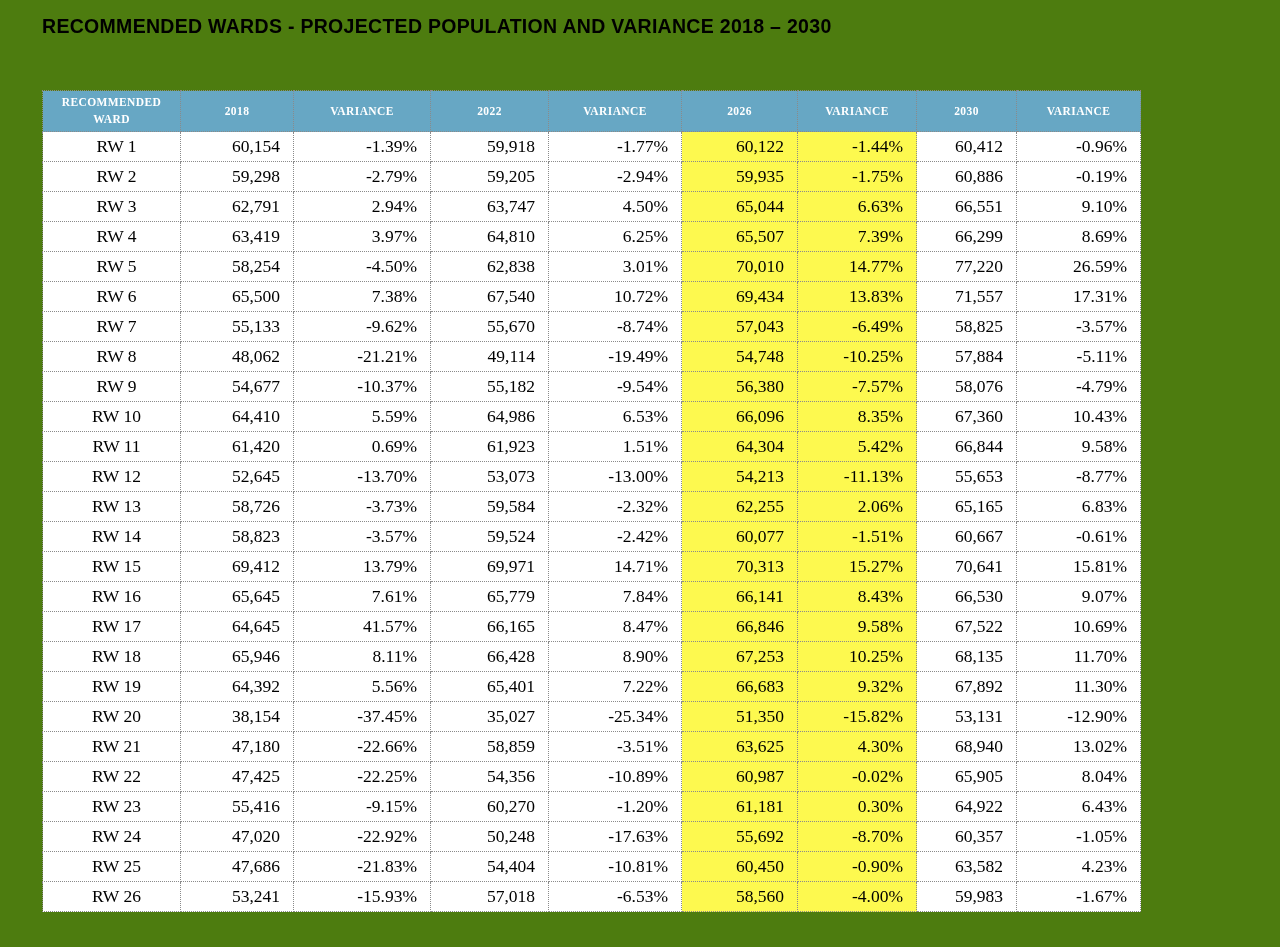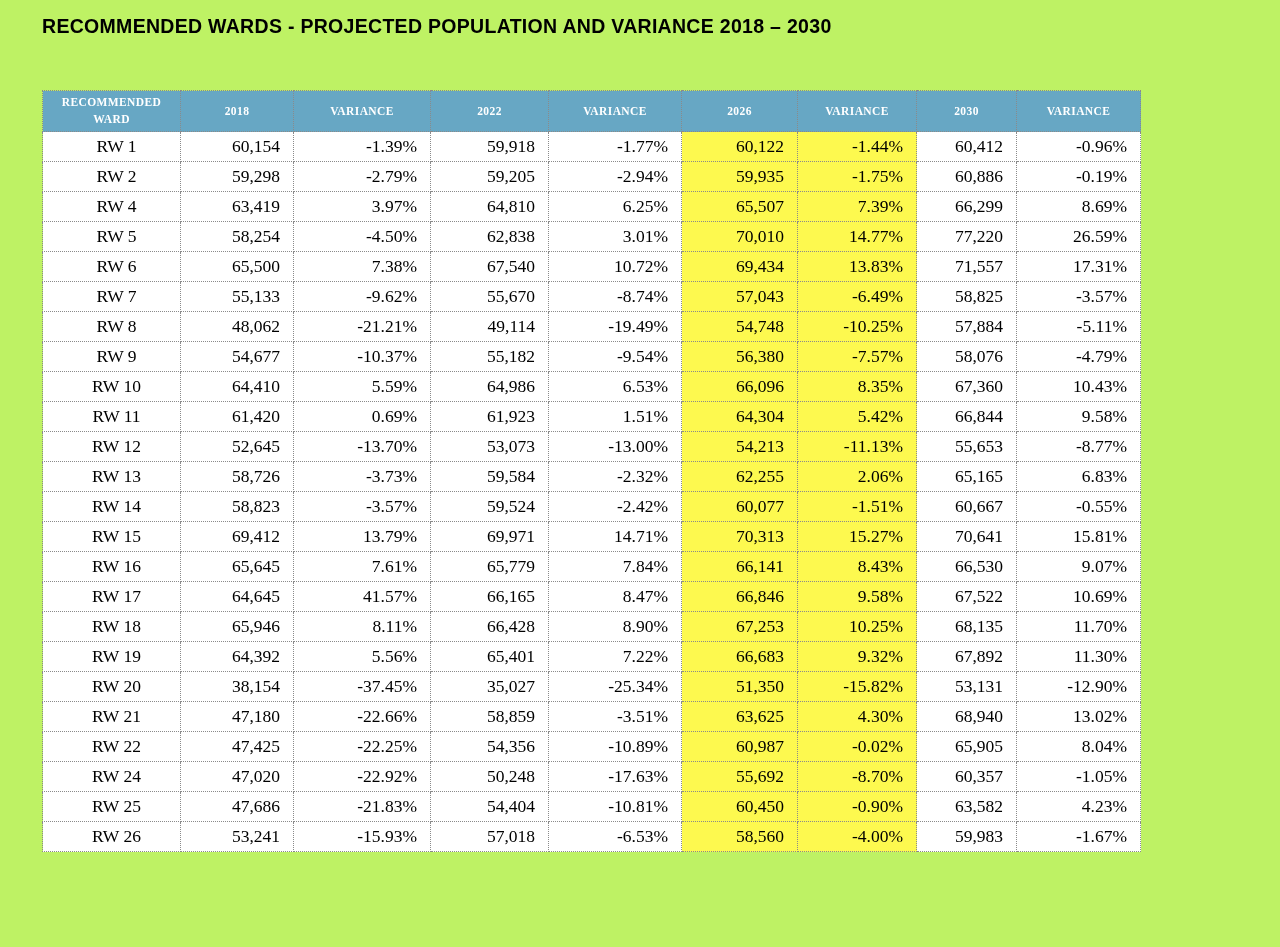--- a/index.html
+++ b/index.html
@@ -6,21 +6,21 @@
     margin: 0;
     padding: 0;
     background: #ffffff;
     font-family: "Liberation Sans", sans-serif;
   }
   .page {
     width: 1280px;
     height: 947px;
     box-sizing: border-box;
     padding: 15px 0 0 42px;
-    background: #bef264;
+    background: #4d7c0f;
     overflow: hidden;
   }
   .title {
     font-size: 19.5px;
     font-weight: bold;
     color: #000000;
     letter-spacing: 0.3px;
     margin: 0;
   }
   table.wards {
@@ -110,20 +110,31 @@
           <td>59,298</td>
           <td>-2.79%</td>
           <td>59,205</td>
           <td>-2.94%</td>
           <td class="hl">59,935</td>
           <td class="hl">-1.75%</td>
           <td>60,886</td>
           <td>-0.19%</td>
         </tr>
         <tr>
+          <td class="ward">RW 3</td>
+          <td>62,791</td>
+          <td>2.94%</td>
+          <td>63,747</td>
+          <td>4.50%</td>
+          <td class="hl">65,044</td>
+          <td class="hl">6.63%</td>
+          <td>66,551</td>
+          <td>9.10%</td>
+        </tr>
+        <tr>
           <td class="ward">RW 4</td>
           <td>63,419</td>
           <td>3.97%</td>
           <td>64,810</td>
           <td>6.25%</td>
           <td class="hl">65,507</td>
           <td class="hl">7.39%</td>
           <td>66,299</td>
           <td>8.69%</td>
         </tr>
@@ -228,21 +239,21 @@
         </tr>
         <tr>
           <td class="ward">RW 14</td>
           <td>58,823</td>
           <td>-3.57%</td>
           <td>59,524</td>
           <td>-2.42%</td>
           <td class="hl">60,077</td>
           <td class="hl">-1.51%</td>
           <td>60,667</td>
-          <td>-0.55%</td>
+          <td>-0.61%</td>
         </tr>
         <tr>
           <td class="ward">RW 15</td>
           <td>69,412</td>
           <td>13.79%</td>
           <td>69,971</td>
           <td>14.71%</td>
           <td class="hl">70,313</td>
           <td class="hl">15.27%</td>
           <td>70,641</td>
@@ -319,20 +330,31 @@
           <td>47,425</td>
           <td>-22.25%</td>
           <td>54,356</td>
           <td>-10.89%</td>
           <td class="hl">60,987</td>
           <td class="hl">-0.02%</td>
           <td>65,905</td>
           <td>8.04%</td>
         </tr>
         <tr>
+          <td class="ward">RW 23</td>
+          <td>55,416</td>
+          <td>-9.15%</td>
+          <td>60,270</td>
+          <td>-1.20%</td>
+          <td class="hl">61,181</td>
+          <td class="hl">0.30%</td>
+          <td>64,922</td>
+          <td>6.43%</td>
+        </tr>
+        <tr>
           <td class="ward">RW 24</td>
           <td>47,020</td>
           <td>-22.92%</td>
           <td>50,248</td>
           <td>-17.63%</td>
           <td class="hl">55,692</td>
           <td class="hl">-8.70%</td>
           <td>60,357</td>
           <td>-1.05%</td>
         </tr>

